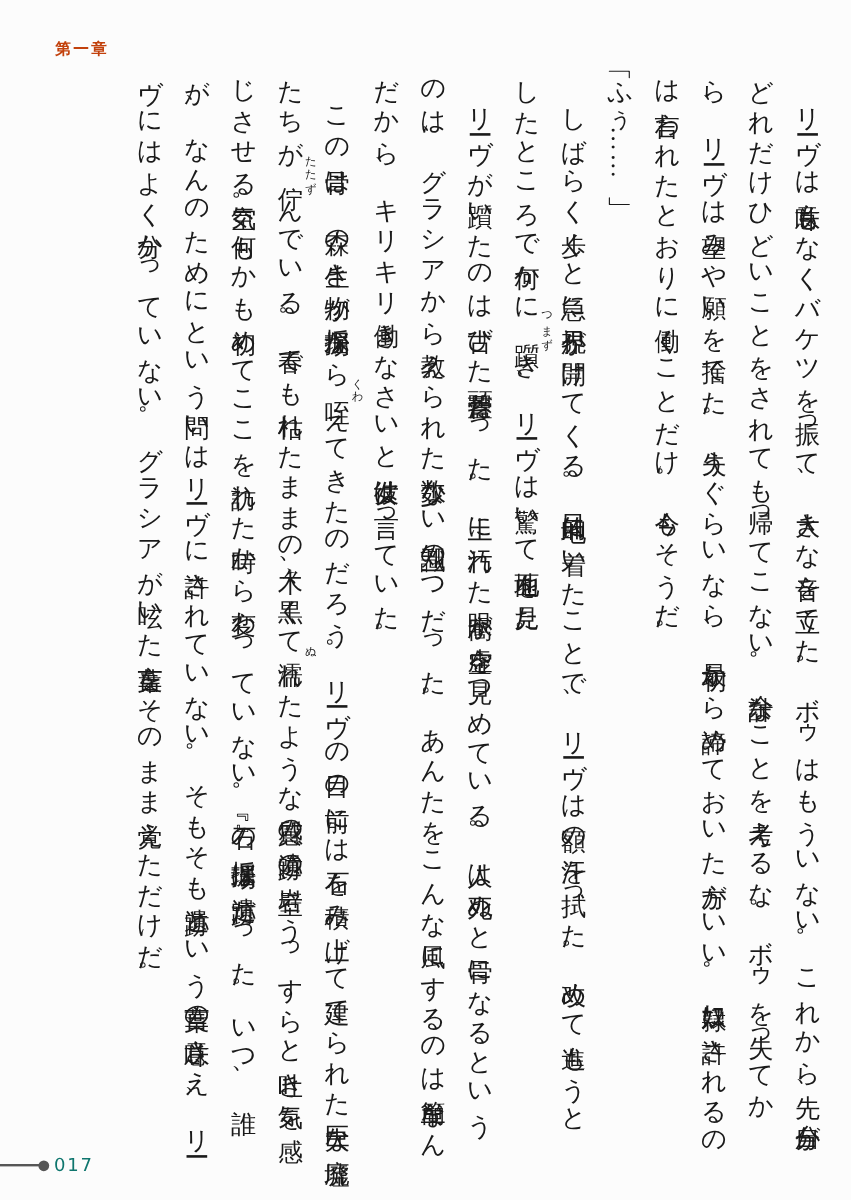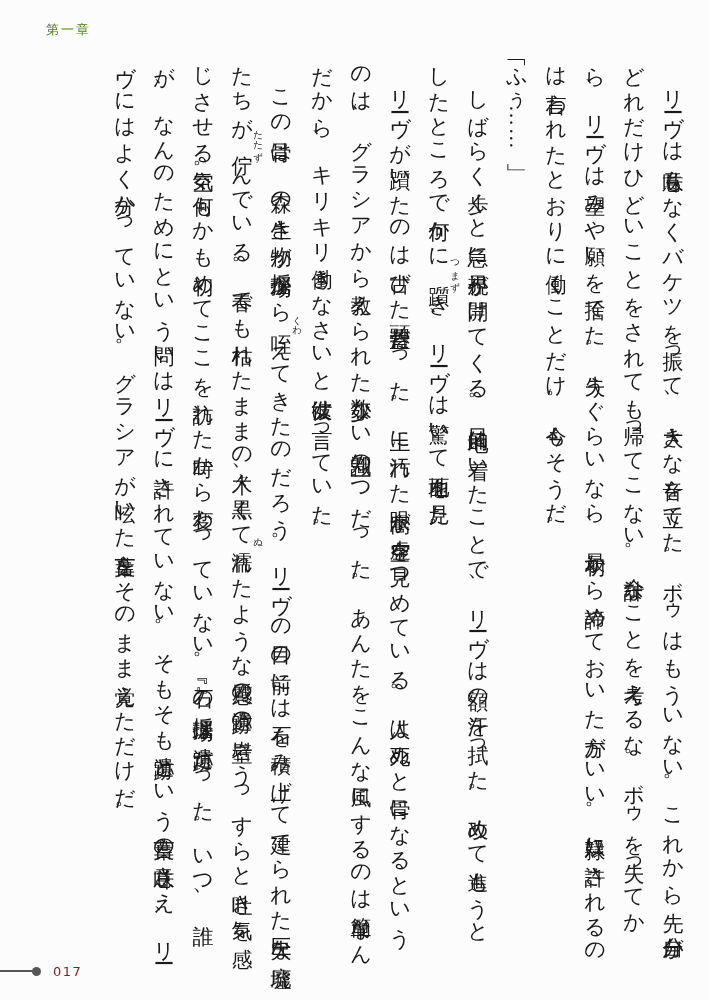--- a/index.html
+++ b/index.html
@@ -12,26 +12,27 @@
     height: 1000px;
     background: #fcfcfc;
     color: #1a1a1a;
     font-family: "Liberation Serif", "DejaVu Serif", serif;
     overflow: hidden;
   }
 
   
   .running-head {
     position: absolute;
-    top: 21px;
+    top: 32px;
     left: 46px;
     font-size: 13px;
     letter-spacing: 2px;
-    color: #4d7c0f;
+    color: #c2410c;
     writing-mode: horizontal-tb;
+    font-weight: bold;
   }
 
   
   .text-body {
     position: absolute;
     top: 52px;
     right: 17px;
     height: 906px;
     writing-mode: vertical-rl;
     text-orientation: mixed;
@@ -72,24 +73,24 @@
     background: #565656;
   }
   .footer-dot {
     width: 9px;
     height: 9px;
     border-radius: 50%;
     background: #565656;
     margin-left: -1px;
   }
   .page-number {
-    margin-left: 12px;
-    font-size: 13px;
+    margin-left: 4px;
+    font-size: 15px;
     letter-spacing: 1.5px;
-    color: #7f1d1d;
+    color: #0f766e;
     font-family: "DejaVu Sans", sans-serif;
   }
 </style>
 </head>
 <body>
 
 <div class="running-head">第一章</div>
 
 <div class="text-body">
     <p class="indent">リーヴは意味もなくバケツを振って、大きな音を立てた。ボゥはもういない。これから先、自分がどれだけひどいことをされても帰ってこない。余計なことを考えるな。ボゥを失ってから、リーヴは望みや願いを捨てた。失うぐらいなら、最初から諦めておいた方がいい。奴隷に許されるのは言われたとおりに働くことだけ。今もそうだ。</p>

